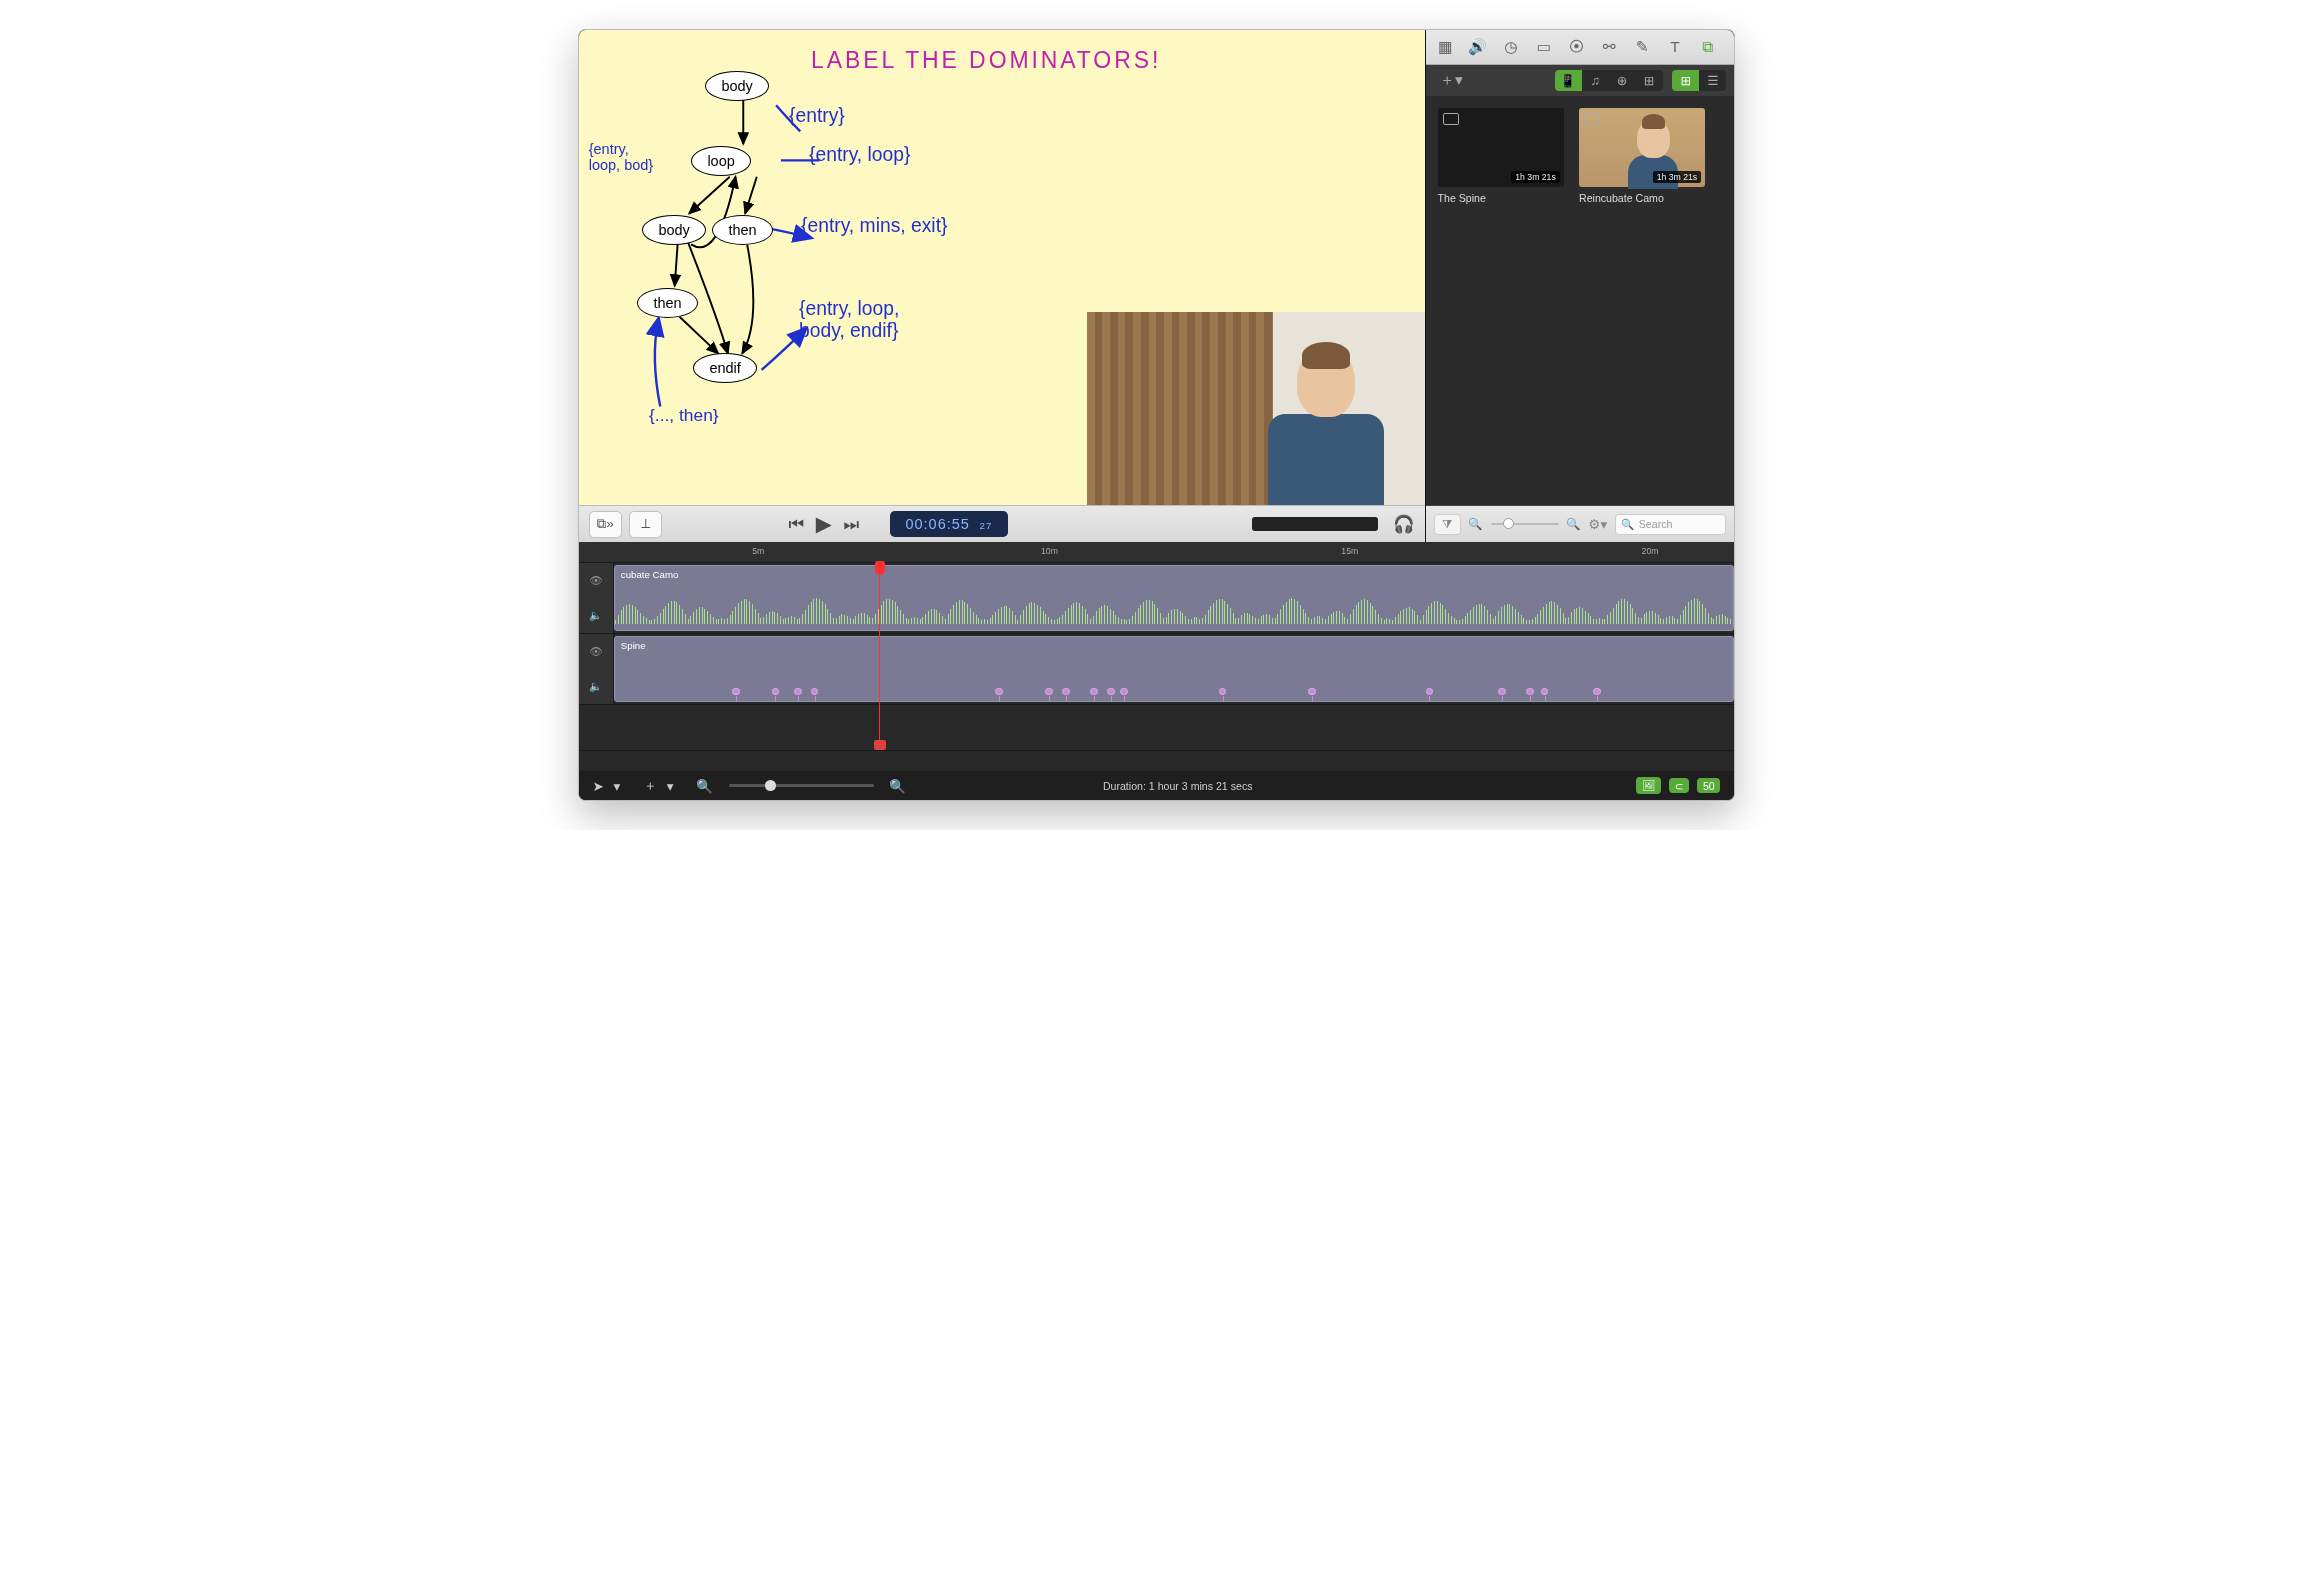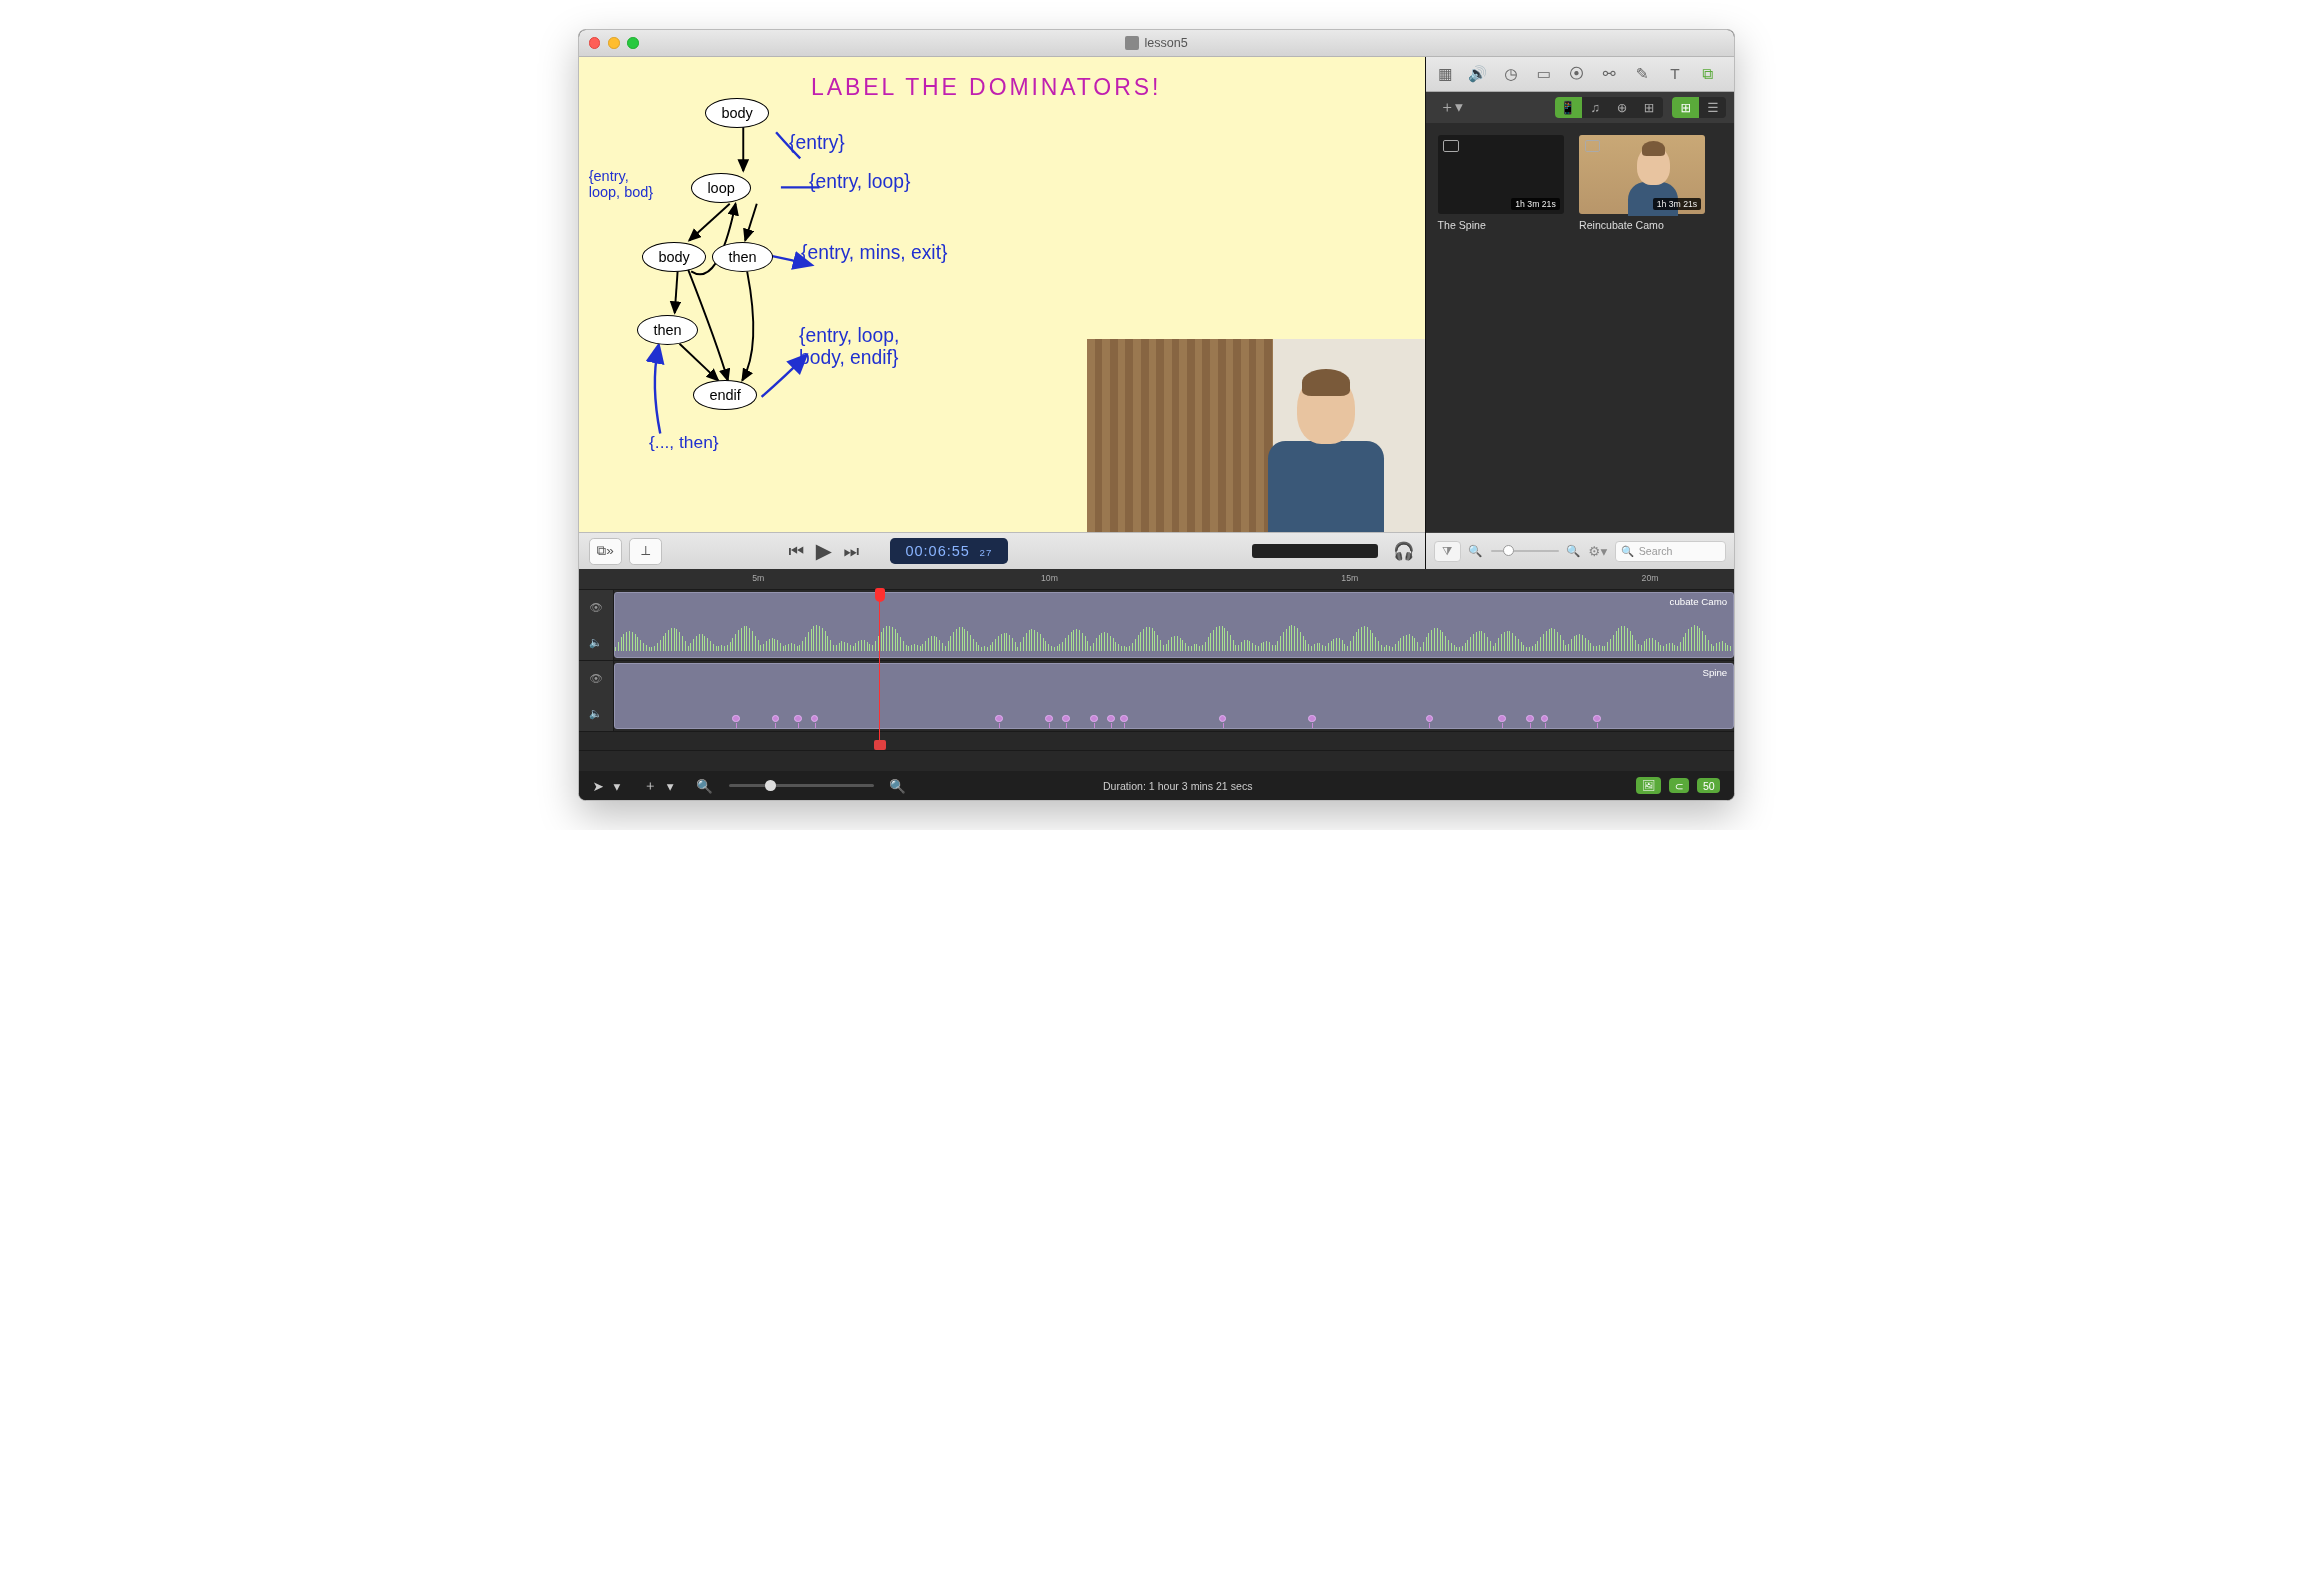--- a/index.html
+++ b/index.html
@@ -54,21 +54,21 @@
 .search-box { flex:1; height:21px; background:#fafafa; border:1px solid #ccc; border-radius:3.9px; padding:0 5.8px; font-size:10.6px; color:#999; display:flex; align-items:center; gap:3.9px; }
 
 .timeline { flex:1; background:#282828; display:flex; flex-direction:column; }
 .tl-ruler { height:21px; background:#2f2f2f; position:relative; border-bottom:1px solid #1a1a1a; }
 .tl-tick { position:absolute; top:3.9px; font-size:8.7px; color:#aaa; }
 .tl-tracks { flex:1; position:relative; }
 .track { height:71px; border-bottom:1px solid #1a1a1a; display:flex; }
 .track-head { width:35px; background:#333; display:flex; flex-direction:column; justify-content:space-around; align-items:center; border-right:1px solid #1a1a1a; }
 .track-head span { color:#999; font-size:10.6px; }
 .track-body { flex:1; position:relative; }
-.clip { position:absolute; top:1.9px; bottom:1.9px; background:#7a7a95; border-radius:2.9px; border:1px solid #9595b0; padding:2.9px 5.8px; overflow:hidden;text-align:right; }
+.clip { position:absolute; top:1.9px; bottom:1.9px; background:#7a7a95; border-radius:2.9px; border:1px solid #9595b0; padding:2.9px 5.8px; overflow:hidden; }
 .clip-label { color:#fff; font-size:9.7px; }
 .waveform { position:absolute; left:0; right:0; top:30%; bottom:10%; }
 .wave-line { position:absolute; bottom:0; width:1px; background:#a8e090; }
 .marker { position:absolute; bottom:5.8px; width:7.7px; height:7.7px; background:#c888d8; border-radius:50%; border:1px solid #e0b0f0; }
 .marker::after { content:''; position:absolute; left:2.9px; top:7.7px; width:1px; height:5.8px; background:#c888d8; }
 .playhead { position:absolute; left:26%; top:0; bottom:0; width:1px; background:#ff3030; z-index:10; }
 .playhead::before { content:''; position:absolute; top:-1.9px; left:-4.8px; width:10.6px; height:13.5px; background:#ff3030; border-radius:2.9px 2.9px 5.8px 5.8px; }
 .playhead-flag { position:absolute; bottom:0; left:-5.8px; width:12.6px; height:9.7px; background:#e04040; border-radius:1.9px; }
 .tl-scroll { height:21px; background:#282828; border-top:1px solid #1a1a1a; }
 .bottombar { height:29px; background:#1f1f1f; display:flex; align-items:center; padding:0 13.5px; gap:9.7px; color:#ccc; font-size:10.6px; }
@@ -84,31 +84,20 @@
 .wb-title { position:absolute; top:17.4px; left:232px; color:#c020b0; font-size:23px; letter-spacing:2.9px; text-transform:uppercase; }
 .node { position:absolute; border:1.9px solid #000; border-radius:50%; padding:5.8px 15.4px; font-size:14.5px; background:#fff; color:#000; font-family:-apple-system,sans-serif; }
 .annot { position:absolute; font-size:19.3px; }
 .arrow-svg { position:absolute; inset:0; width:100%; height:100%; pointer-events:none; }
 </style>
 </head>
 <body>
 
 <div class="window">
 
-  <div class="titlebar">
-    <div class="traffic">
-      <div class="dot red"></div>
-      <div class="dot yellow"></div>
-      <div class="dot green"></div>
-    </div>
-    <div class="title-center">
-      <span class="doc-icon"></span>
-      <span>lesson5</span>
-    </div>
-  </div>
 
   <div class="content">
     <div class="upper">
       <div class="canvas-col">
         <div class="canvas">
           <div class="wb">
             <div class="wb-title">Label the dominators!</div>
             <svg class="arrow-svg" viewBox="0 0 848 492">
               <defs>
                   <marker id="ah" markerWidth="8" markerHeight="8" refX="6" refY="3" orient="auto">

